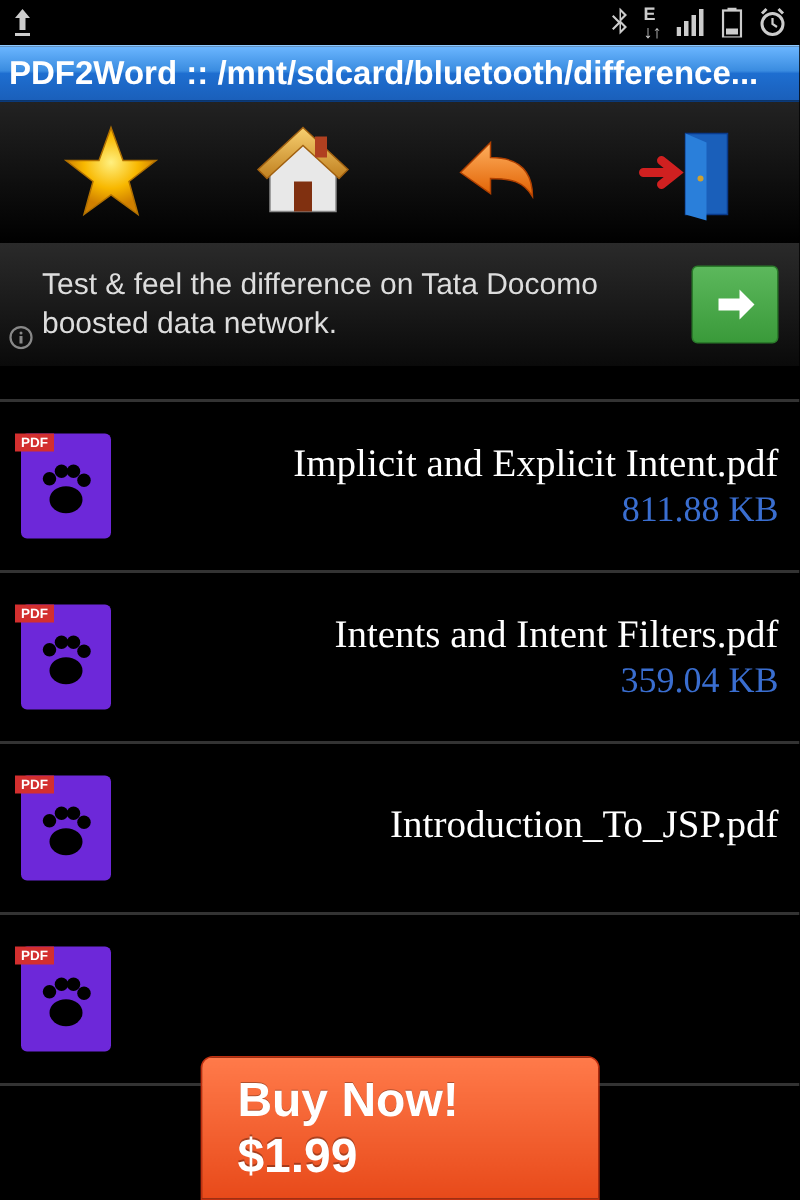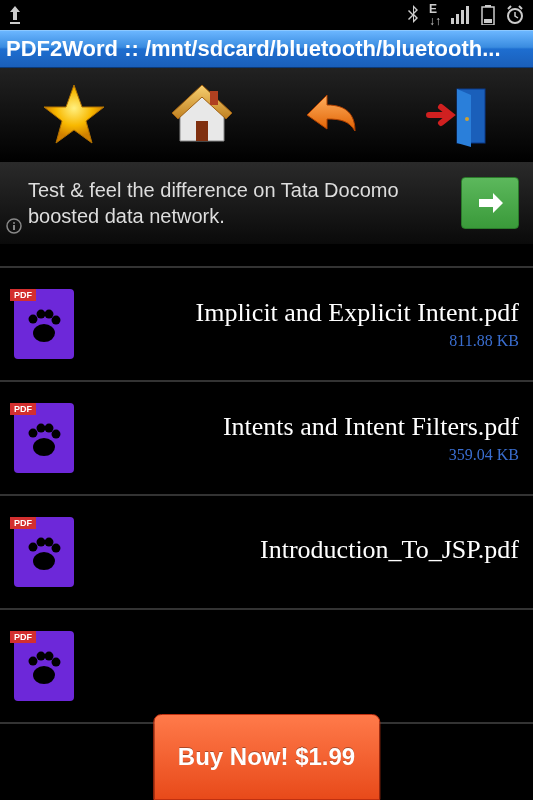--- a/index.html
+++ b/index.html
@@ -142,36 +142,36 @@
   text-align: right;
 }
 .file-name {
   color: #fff;
   font-size: 26px;
   line-height: 1.15;
   margin-bottom: 4px;
 }
 .file-size {
   color: #3a6ed0;
-  font-size: 16px;
+  font-size: 24px;
 }
 
 .buy-btn {
   position: absolute;
   bottom: 0;
   left: 50%;
   transform: translateX(-50%);
   background: linear-gradient(to bottom, #ff7a4a 0%, #e84a1a 100%);
   border: 1px solid #c03010;
   border-radius: 8px 8px 0 0;
   color: #fff;
   font-family: Arial, sans-serif;
-  font-size: 24px;
+  font-size: 32px;
   font-weight: bold;
-  padding: 28px 24px;
+  padding: 10px 24px;
   text-shadow: 0 -1px 0 rgba(0,0,0,0.3);
   cursor: pointer;
 }
 </style>
 </head>
 <body>
 
 <div class="status-bar">
   <div class="status-left">
     <span class="status-icon">
@@ -204,21 +204,21 @@
   <span class="status-icon">
     <svg width="20" height="20" viewBox="0 0 20 20">
         <circle cx="10" cy="11" r="7" fill="none" stroke="#ccc" stroke-width="2"></circle>
         <path d="M10 7 L10 11 L13 13" stroke="#ccc" stroke-width="1.5" fill="none"></path>
         <path d="M3 4 L6 1 M17 4 L14 1" stroke="#ccc" stroke-width="2"></path>
       </svg>
   </span>
 </div>
 
 <div class="title-bar">
-  <span class="title-text">PDF2Word :: /mnt/sdcard/bluetooth/bluetooth...</span>
+  <span class="title-text">PDF2Word :: /mnt/sdcard/bluetooth/difference...</span>
 </div>
 
 <div class="toolbar">
   <div class="toolbar-btn">
     <svg width="68" height="68" viewBox="0 0 68 68">
       <defs>
           <radialGradient id="sg" cx="50%" cy="40%">
             <stop offset="0%" stop-color="#fff080"></stop>
             <stop offset="60%" stop-color="#f8b800"></stop>
             <stop offset="100%" stop-color="#d08000"></stop>

